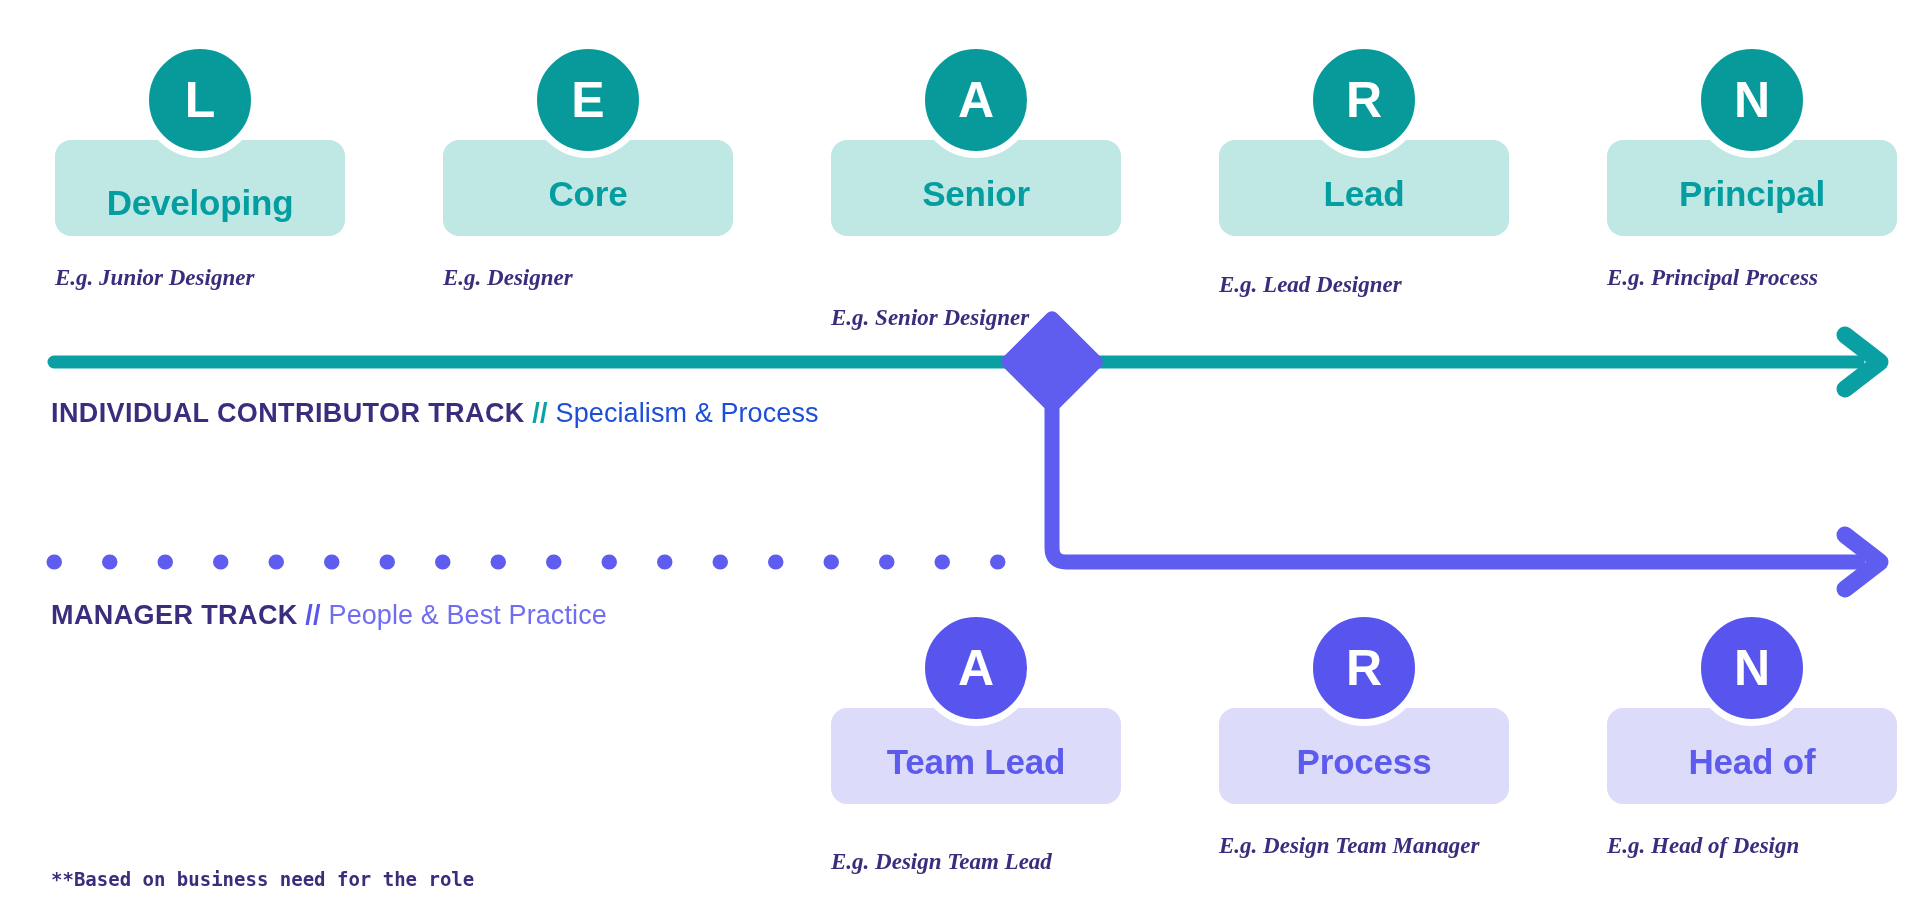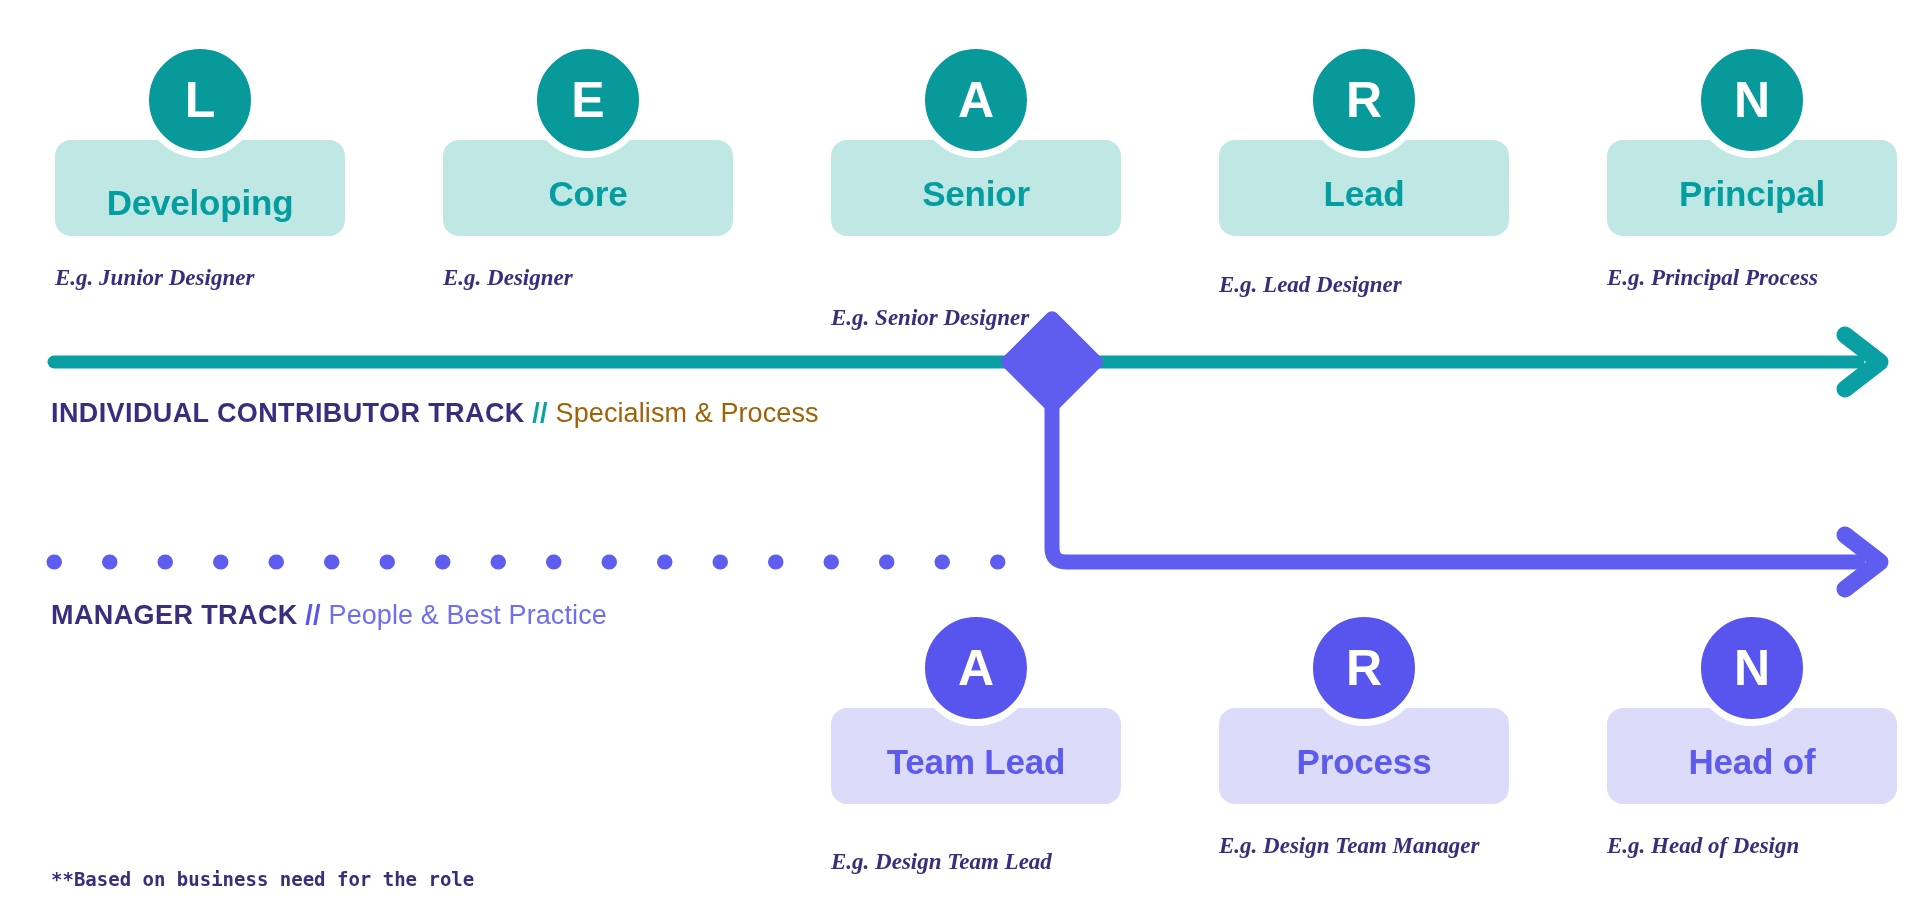--- a/index.html
+++ b/index.html
@@ -107,21 +107,21 @@
   }
   .track-label .slashes {
     font-weight: 700;
     letter-spacing: 0.4px;
   }
   .track-label .sub {
     font-weight: 400;
     letter-spacing: 0.1px;
   }
   #ic-track-label .slashes { color: #0aa3a3; }
-  #ic-track-label .sub     { color: #a16207; }
+  #ic-track-label .sub     { color: #1d4ed8; }
   #mg-track-label .slashes { color: #5855ef; }
   #mg-track-label .sub     { color: #6f6df2; }
 
   
   .mono {
     position: absolute;
     font-family: "DejaVu Sans Mono", "Liberation Mono", monospace;
     font-size: 19px;
     font-weight: 700;
     color: #3b2d7d;

